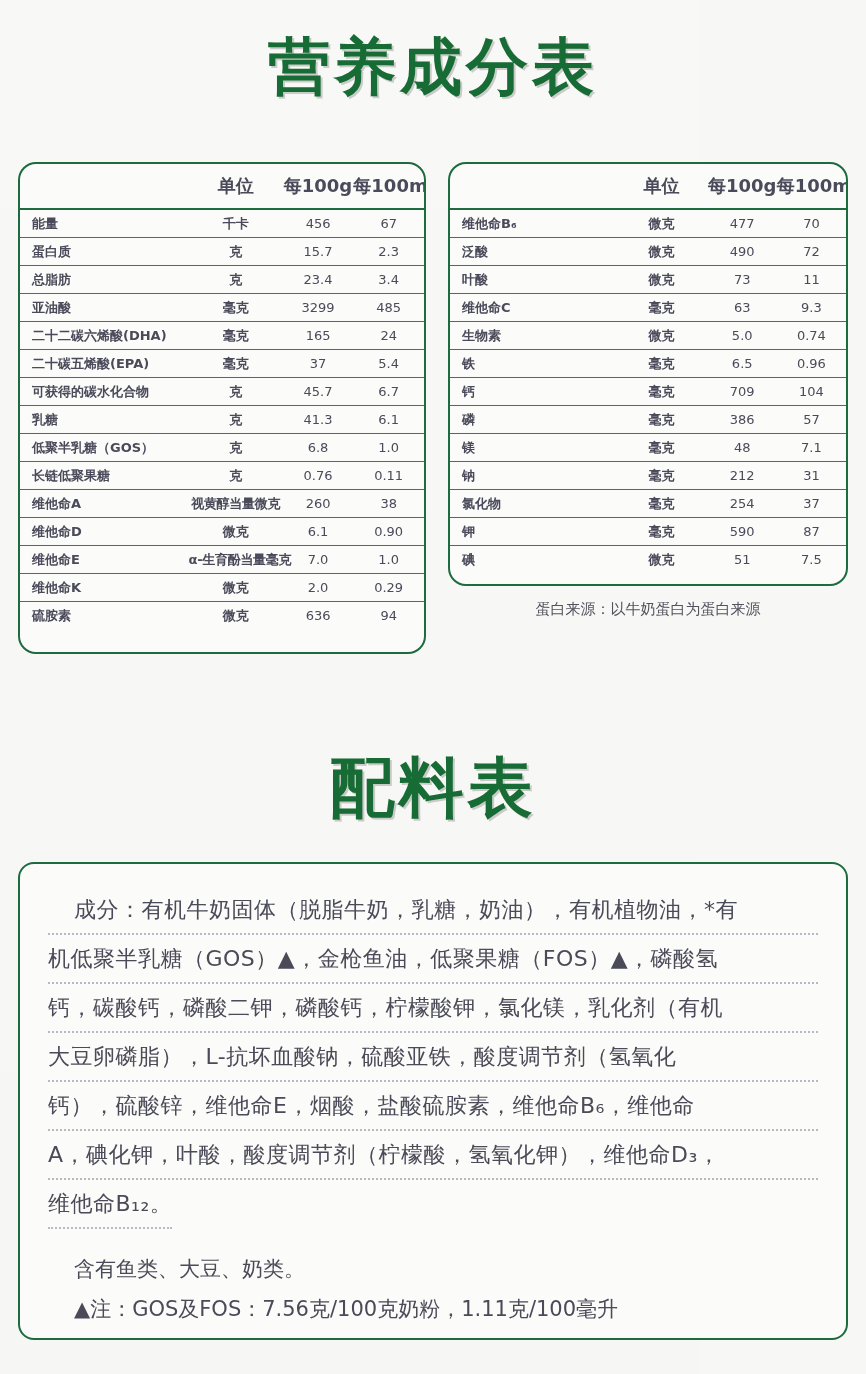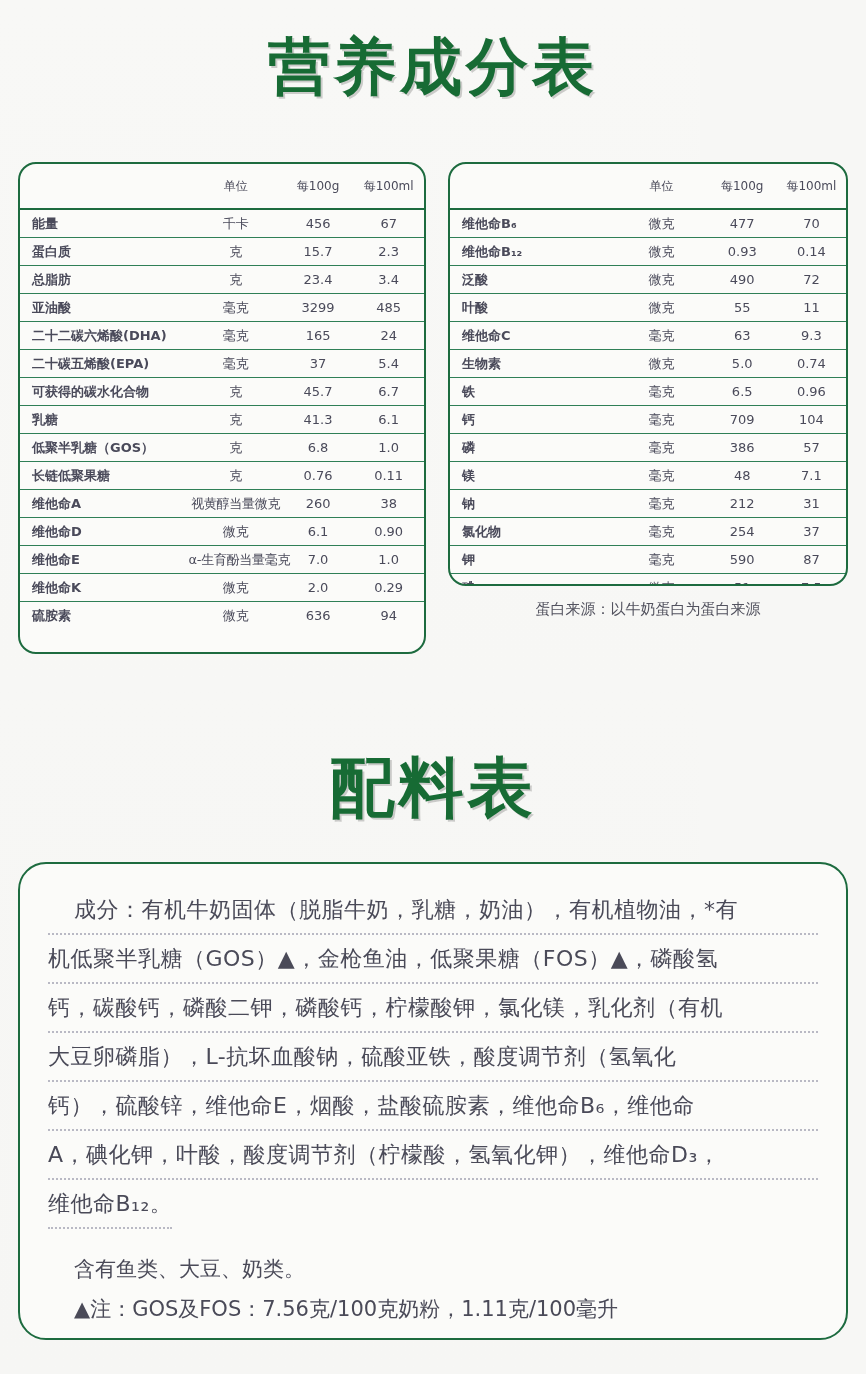--- a/index.html
+++ b/index.html
@@ -77,32 +77,32 @@
     color: #4a4a5a;
     font-size: 13px;
     font-family: "DejaVu Sans", "Liberation Sans", sans-serif;
     padding: 0;
     height: 27px;
     vertical-align: middle;
     white-space: nowrap;
   }
   table.nutri thead th {
     height: 44px;
-    font-weight: normal;
-    font-size: 12px;
+    font-weight: bold;
+    font-size: 18px;
     border-bottom: 2px solid #1d6b3f;
   }
   table.nutri tbody td {
     border-bottom: 1px solid #2f7f57;
   }
   table.nutri tbody tr:last-child td {
     border-bottom: none;
   }
   .col-name   { text-align: left; padding-left: 12px !important; font-weight: bold; }
-  .col-unit   { text-align: center; font-weight: normal; }
+  .col-unit   { text-align: center; font-weight: bold; }
   .col-v1     { text-align: center; }
   .col-v2     { text-align: center; }
   .th-name  { width: 40%; }
   .th-unit  { width: 24%; }
   .th-v1    { width: 18%; }
   .th-v2    { width: 18%; }
   .unit-small { font-size: 10px; letter-spacing: -0.3px; }
 
   
   #protein-note {
@@ -117,21 +117,21 @@
   }
 
   
   #ingredients-card {
     position: absolute;
     left: 18px;
     top: 862px;
     width: 830px;
     height: 478px;
     border: 2px solid #1d6b3f;
-    border-radius: 28px;
+    border-radius: 16px;
     background: #fbfbf9;
     box-sizing: border-box;
     padding: 22px 28px 0 28px;
   }
   .ing-line {
     font-size: 22px;
     line-height: 47px;
     color: #4a4a58;
     font-family: "DejaVu Sans", "Liberation Sans", sans-serif;
     border-bottom: 2px dotted #b9b9c4;
@@ -275,35 +275,29 @@
         </tr>
       </thead>
       <tbody id="right-body">
           <tr>
             <td class="col-name">维他命B₆</td>
             <td class="col-unit">微克</td>
             <td class="col-v1">477</td>
             <td class="col-v2">70</td>
           </tr>
           <tr>
-            <td class="col-name">维他命B₁₂</td>
-            <td class="col-unit">微克</td>
-            <td class="col-v1">0.93</td>
-            <td class="col-v2">0.14</td>
-          </tr>
-          <tr>
             <td class="col-name">泛酸</td>
             <td class="col-unit">微克</td>
             <td class="col-v1">490</td>
             <td class="col-v2">72</td>
           </tr>
           <tr>
             <td class="col-name">叶酸</td>
             <td class="col-unit">微克</td>
-            <td class="col-v1">55</td>
+            <td class="col-v1">73</td>
             <td class="col-v2">11</td>
           </tr>
           <tr>
             <td class="col-name">维他命C</td>
             <td class="col-unit">毫克</td>
             <td class="col-v1">63</td>
             <td class="col-v2">9.3</td>
           </tr>
           <tr>
             <td class="col-name">生物素</td>

